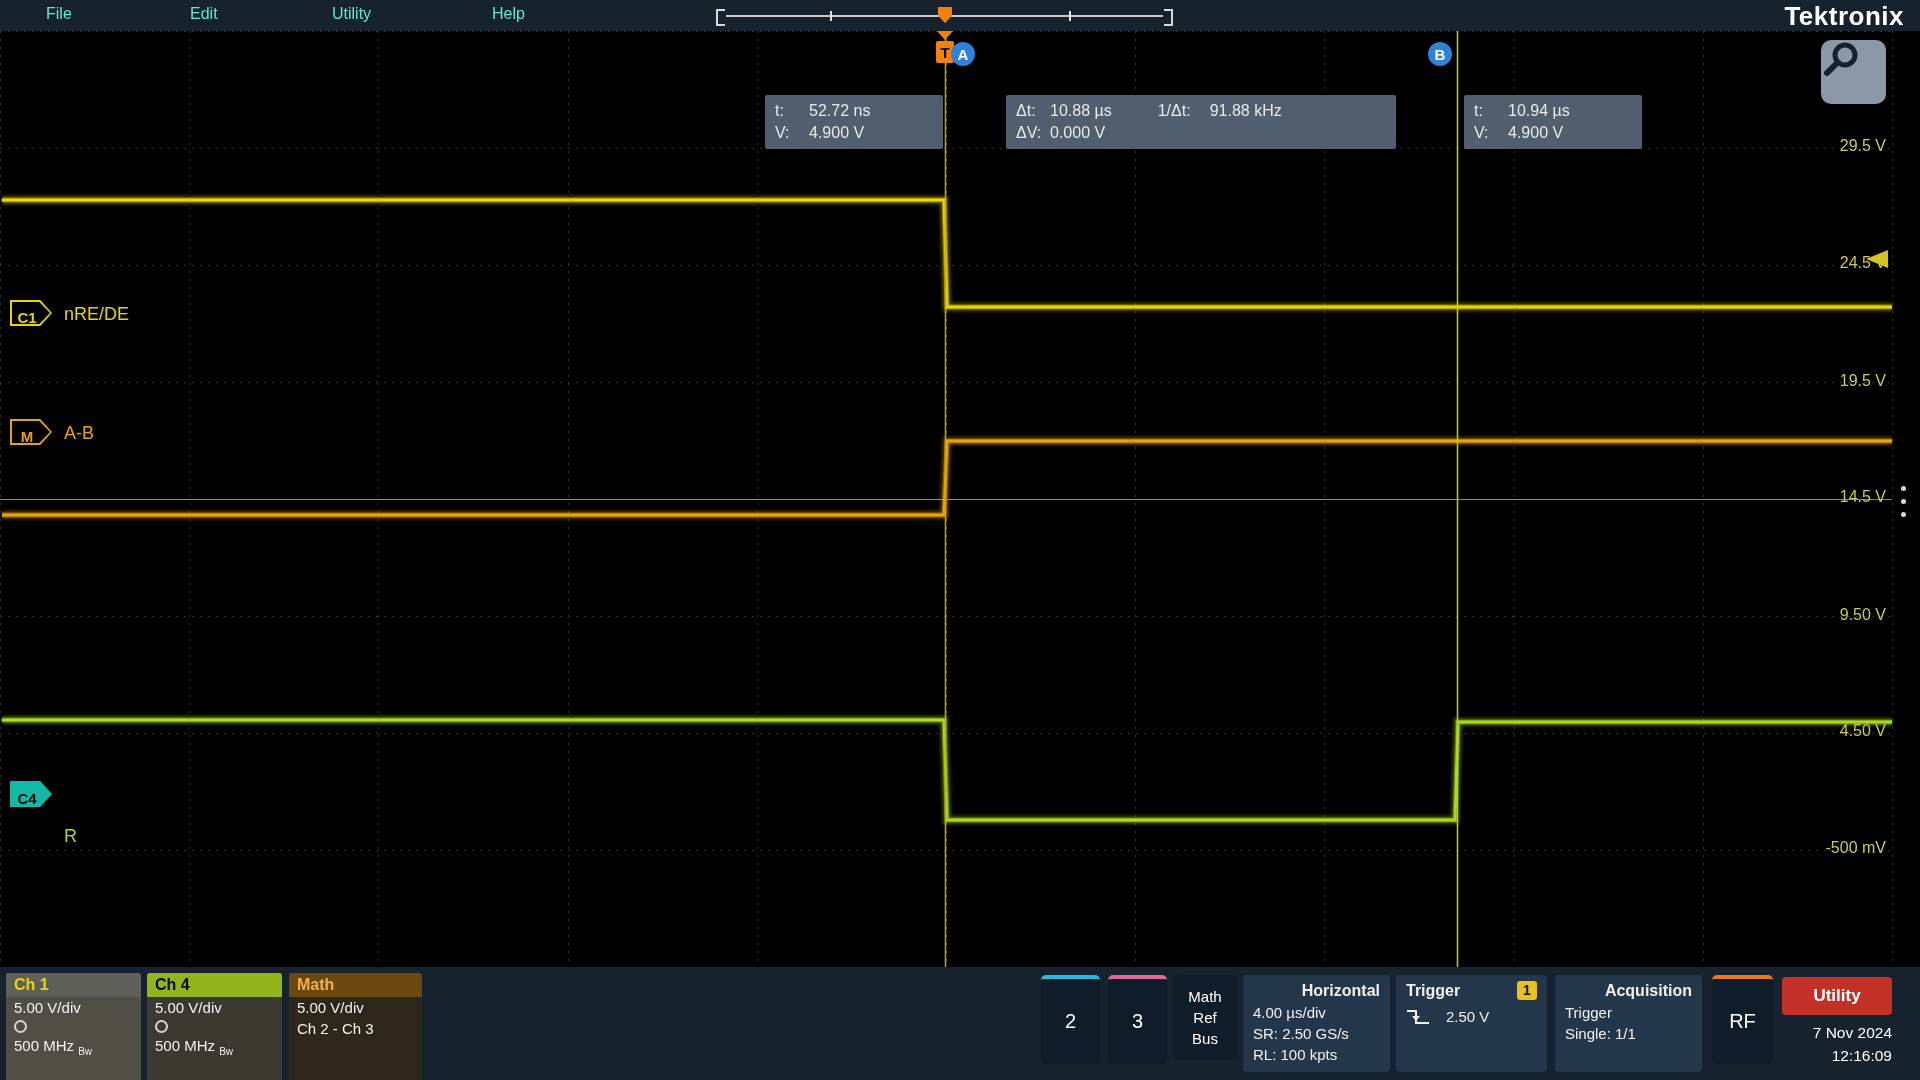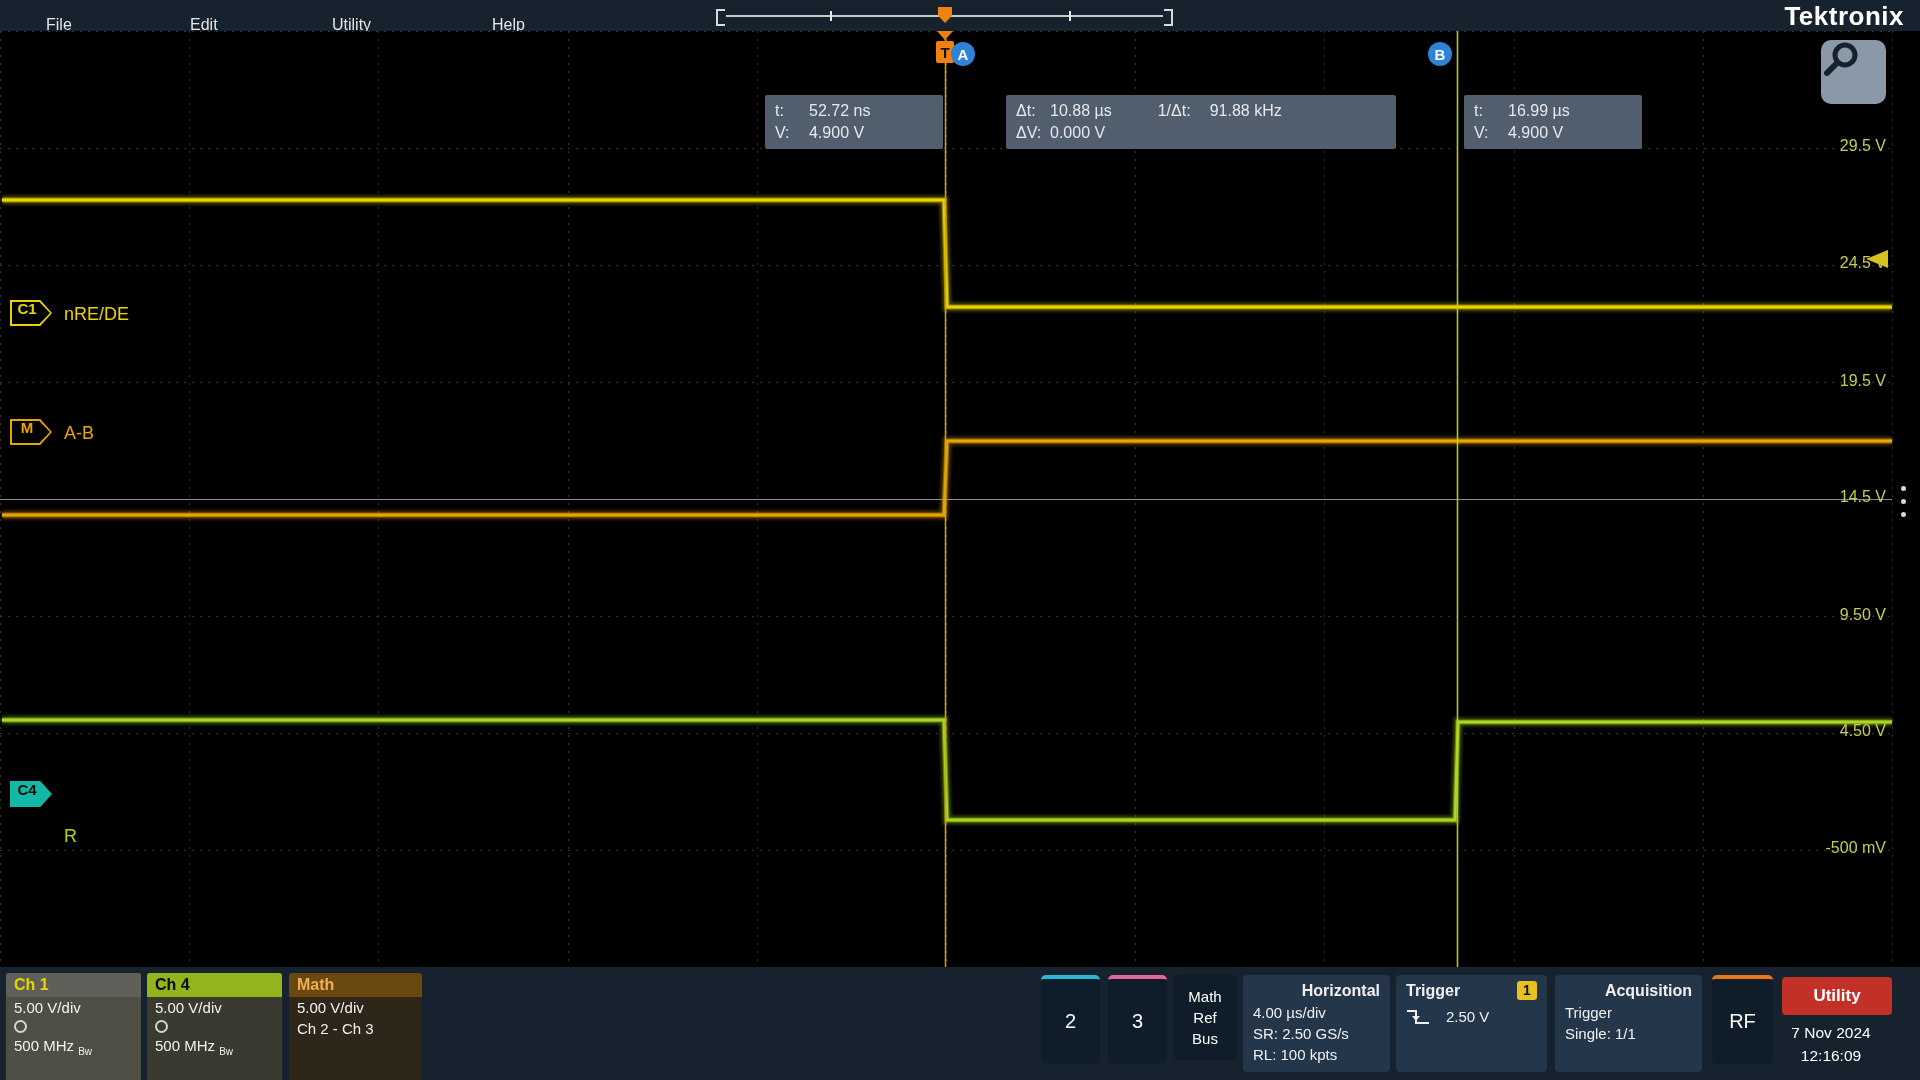--- a/index.html
+++ b/index.html
@@ -1,20 +1,20 @@
 <!DOCTYPE html>
 <html><head>
 <meta charset="utf-8">
 <style>
   html,body{margin:0;padding:0;background:#000;}
   .screen{position:relative;width:1920px;height:1080px;background:#16222e;overflow:hidden;
           font-family:"Liberation Sans",sans-serif;color:#e8e8e8;}
   
   .menubar{position:absolute;left:0;top:0;width:1920px;height:31px;background:#16222e;}
-  .menu-item{position:absolute;top:16px;font-size:16px;color:#e5e5e5;cursor:default;text-align:center;}
+  .menu-item{position:absolute;top:5px;font-size:16px;color:#5eead4;cursor:default;text-align:center;}
   .logo{position:absolute;right:16px;top:1px;font-size:26px;font-weight:bold;color:#fff;letter-spacing:.5px;}
   .hslider{position:absolute;left:716px;top:6px;width:457px;height:20px;}
   .hs-track{position:absolute;left:10px;right:10px;top:9px;height:2px;background:#c9c9c9;}
   .hs-brl{position:absolute;left:0;top:3px;width:7px;height:13px;border-left:2px solid #d8d8d8;border-top:2px solid #d8d8d8;border-bottom:2px solid #d8d8d8;}
   .hs-brr{position:absolute;right:0;top:3px;width:7px;height:13px;border-right:2px solid #d8d8d8;border-top:2px solid #d8d8d8;border-bottom:2px solid #d8d8d8;}
   .hs-tick{position:absolute;top:5px;width:2px;height:10px;background:#e8e8e8;}
   .hs-marker{position:absolute;top:1px;width:14px;height:16px;background:#f08010;
              clip-path:polygon(0 0,100% 0,100% 55%,50% 100%,0 55%);}
   
   .scope{position:absolute;left:0;top:31px;width:1920px;height:936px;background:#000;}
@@ -24,21 +24,21 @@
   .ro-row{display:flex;}
   .ro-lab{display:inline-block;min-width:34px;}
   .ro-lab2{display:inline-block;min-width:52px;}
   .ro-gap{display:inline-block;width:46px;}
   .cursor-badge{position:absolute;top:11px;width:24px;height:24px;border-radius:50%;background:#2f82d8;
                 color:#fff;font-size:15px;font-weight:bold;display:flex;align-items:center;justify-content:center;}
   .trig-tri{position:absolute;left:937px;top:0;width:0;height:0;
             border-left:8px solid transparent;border-right:8px solid transparent;border-top:9px solid #f08010;}
   .trig-flag{position:absolute;left:936px;top:10px;width:18px;height:22px;background:#f08010;border-radius:2px;
              color:#101010;font-size:15px;font-weight:bold;display:flex;align-items:center;justify-content:center;}
-  .tagbadge{position:absolute;left:10px;width:42px;height:26px;display:flex;align-items:flex-start;justify-content:center;
+  .tagbadge{position:absolute;left:10px;width:42px;height:26px;display:flex;align-items:flex-end;justify-content:center;
             font-weight:bold;font-size:15px;clip-path:polygon(0 0,72% 0,100% 50%,72% 100%,0 100%);}
   .tag-in{position:absolute;inset:2px;clip-path:polygon(0 0,72% 0,100% 50%,72% 100%,0 100%);background:#000;}
   .tag-txt{position:relative;padding-right:8px;}
   .tracelabel{position:absolute;left:64px;font-size:18px;}
   .scalelabel{position:absolute;left:1776px;width:110px;text-align:right;font-size:16px;color:#c8cc50;}
   .zoombtn{position:absolute;left:1821px;top:9px;width:65px;height:64px;background:#8a98a8;border-radius:10px;
            display:flex;align-items:center;justify-content:center;}
   .side-arrow{position:absolute;left:1866px;top:219px;width:0;height:0;
               border-top:9px solid transparent;border-bottom:9px solid transparent;border-right:22px solid #d8c020;}
   .grip{position:absolute;left:1901px;top:455px;display:flex;flex-direction:column;gap:8px;}
@@ -57,21 +57,21 @@
        display:flex;flex-direction:column;align-items:center;justify-content:center;font-size:15px;line-height:21px;}
   .infopanel{position:absolute;top:8px;height:97px;background:#24364a;border-radius:4px;padding:4px 10px;
              box-sizing:border-box;font-size:15px;line-height:21px;color:#f0f0f0;}
   .infopanel .ttl{font-size:16px;font-weight:bold;line-height:23px;text-align:right;}
   .trig-hdr{display:flex;justify-content:space-between;align-items:center;}
   .trig-src{width:20px;height:19px;background:#e8c020;border-radius:3px;color:#101010;font-size:14px;
             font-weight:bold;display:flex;align-items:center;justify-content:center;}
   .trig-level-row{display:flex;align-items:center;gap:16px;margin-top:4px;}
   .stoppedbtn{position:absolute;left:1782px;top:10px;width:110px;height:38px;background:#c23028;border-radius:4px;
               color:#fff;font-size:17px;font-weight:bold;display:flex;align-items:center;justify-content:center;}
-  .datetime{position:absolute;left:1770px;top:54px;width:122px;text-align:center;font-size:15.5px;line-height:23px;color:#fff;}
+  .datetime{position:absolute;left:1770px;top:54px;width:122px;text-align:right;font-size:15.5px;line-height:23px;color:#fff;}
 </style>
 </head>
 <body>
 
 <div class="screen">
 
   <header class="menubar">
     <span class="menu-item" style="left:46px">File</span>
     <span class="menu-item" style="left:190px">Edit</span>
     <span class="menu-item" style="left:332px">Utility</span>
@@ -165,21 +165,21 @@
       </div>
       <div class="ro-row">
           <span class="ro-lab">ΔV:</span>
           <span>0.000 V</span>
         </div>
     </div>
 
     <div class="readout" style="left:1464px;width:158px">
       <div class="ro-row">
           <span class="ro-lab">t:</span>
-          <span>16.99 µs</span>
+          <span>10.94 µs</span>
         </div>
       <div class="ro-row">
           <span class="ro-lab">V:</span>
           <span>4.900 V</span>
         </div>
     </div>
 
     <div class="tagbadge" style="top:269px;background:#e8d400">
       <i class="tag-in"></i>
         <span class="tag-txt" style="color:#e8d400">C1</span>

